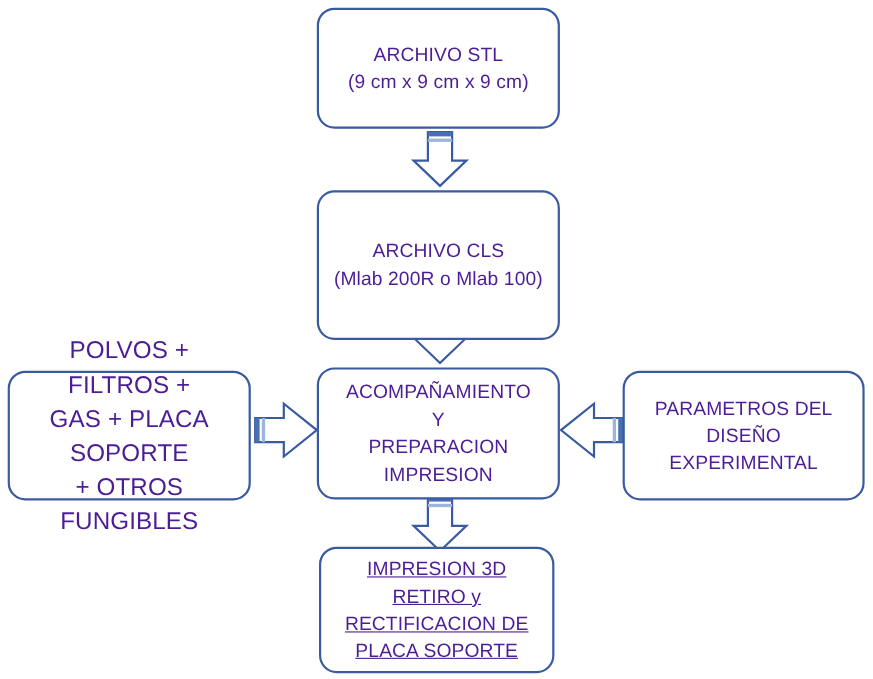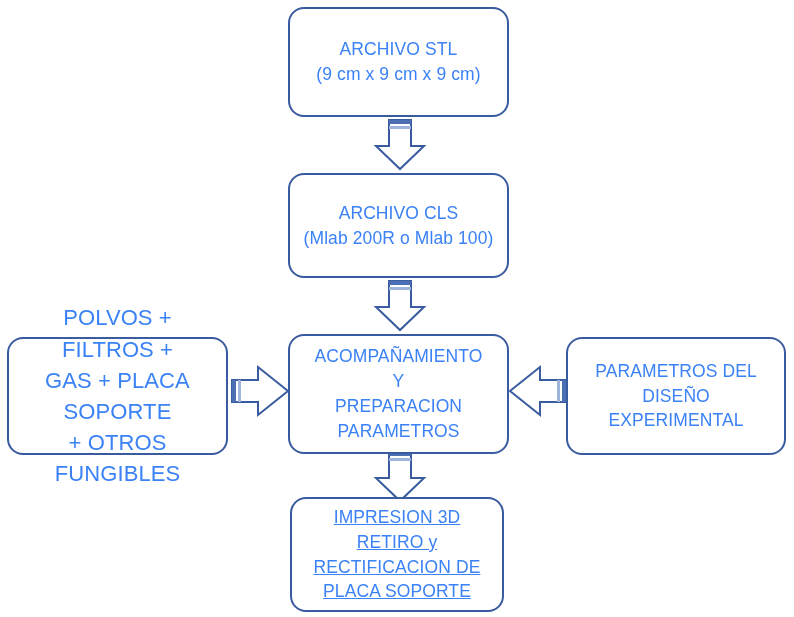--- a/index.html
+++ b/index.html
@@ -20,21 +20,21 @@
   .node {
     position: absolute;
     box-sizing: border-box;
     background: #ffffff;
     border: 2px solid #3A5BA0;
     border-radius: 16px;
     display: flex;
     align-items: center;
     justify-content: center;
     text-align: center;
-    color: #3b82f6;
+    color: #4c1d95;
     font-size: 17.5px;
     line-height: 1.42;
     letter-spacing: 0.1px;
     white-space: pre-line;
     padding: 4px 8px;
     z-index: 3;
   }
   .arrow {
     position: absolute;
     z-index: 2;
@@ -50,21 +50,21 @@
 (9 cm x 9 cm x 9 cm)</div>
 
   <div class="arrow" style="left:373px; top:118px; width:54px; height:54px;">
     <svg width="54" height="54" viewBox="0 0 54 54">
       <polygon points="16,2 38,2 38,28 51,28 27,51 3,28 16,28" fill="#FFFFFF" stroke="#3A5BA0" stroke-width="2" stroke-linejoin="miter"></polygon>
       <rect x="16" y="2" width="22" height="4" fill="#4A6FB5"></rect>
       <rect x="16" y="8" width="22" height="3" fill="#9FB4DA"></rect>
     </svg>
   </div>
 
-  <div class="node" style="left:288px; top:173px; width:221px; height:105px;">ARCHIVO CLS
+  <div class="node" style="left:288px; top:173px; width:221px; height:136px;">ARCHIVO CLS
 (Mlab 200R o Mlab 100)</div>
 
   <div class="arrow" style="left:373px; top:279px; width:54px; height:54px;">
     <svg width="54" height="54" viewBox="0 0 54 54">
       <polygon points="16,2 38,2 38,28 51,28 27,51 3,28 16,28" fill="#FFFFFF" stroke="#3A5BA0" stroke-width="2" stroke-linejoin="miter"></polygon>
       <rect x="16" y="2" width="22" height="4" fill="#4A6FB5"></rect>
       <rect x="16" y="8" width="22" height="3" fill="#9FB4DA"></rect>
     </svg>
   </div>
 
@@ -76,21 +76,21 @@
     <svg width="62" height="54" viewBox="0 0 62 54">
       <polygon points="2,16 28,16 28,3 58,27 28,51 28,38 2,38" fill="#FFFFFF" stroke="#3A5BA0" stroke-width="2" stroke-linejoin="miter"></polygon>
       <rect x="2" y="16" width="4" height="22" fill="#4A6FB5"></rect>
       <rect x="8" y="16" width="3" height="22" fill="#9FB4DA"></rect>
     </svg>
   </div>
 
   <div class="node" style="left:288px; top:334px; width:221px; height:120px;">ACOMPAÑAMIENTO
 Y
 PREPARACION
-PARAMETROS</div>
+IMPRESION</div>
 
   <div class="arrow" style="left:506px; top:364px; width:62px; height:54px;">
     <svg width="62" height="54" viewBox="0 0 62 54">
       <polygon points="60,16 34,16 34,3 4,27 34,51 34,38 60,38" fill="#FFFFFF" stroke="#3A5BA0" stroke-width="2" stroke-linejoin="miter"></polygon>
       <rect x="56" y="16" width="4" height="22" fill="#4A6FB5"></rect>
       <rect x="51" y="16" width="3" height="22" fill="#9FB4DA"></rect>
     </svg>
   </div>
 
   <div class="node" style="left:566px; top:337px; width:220px; height:118px;">PARAMETROS DEL

